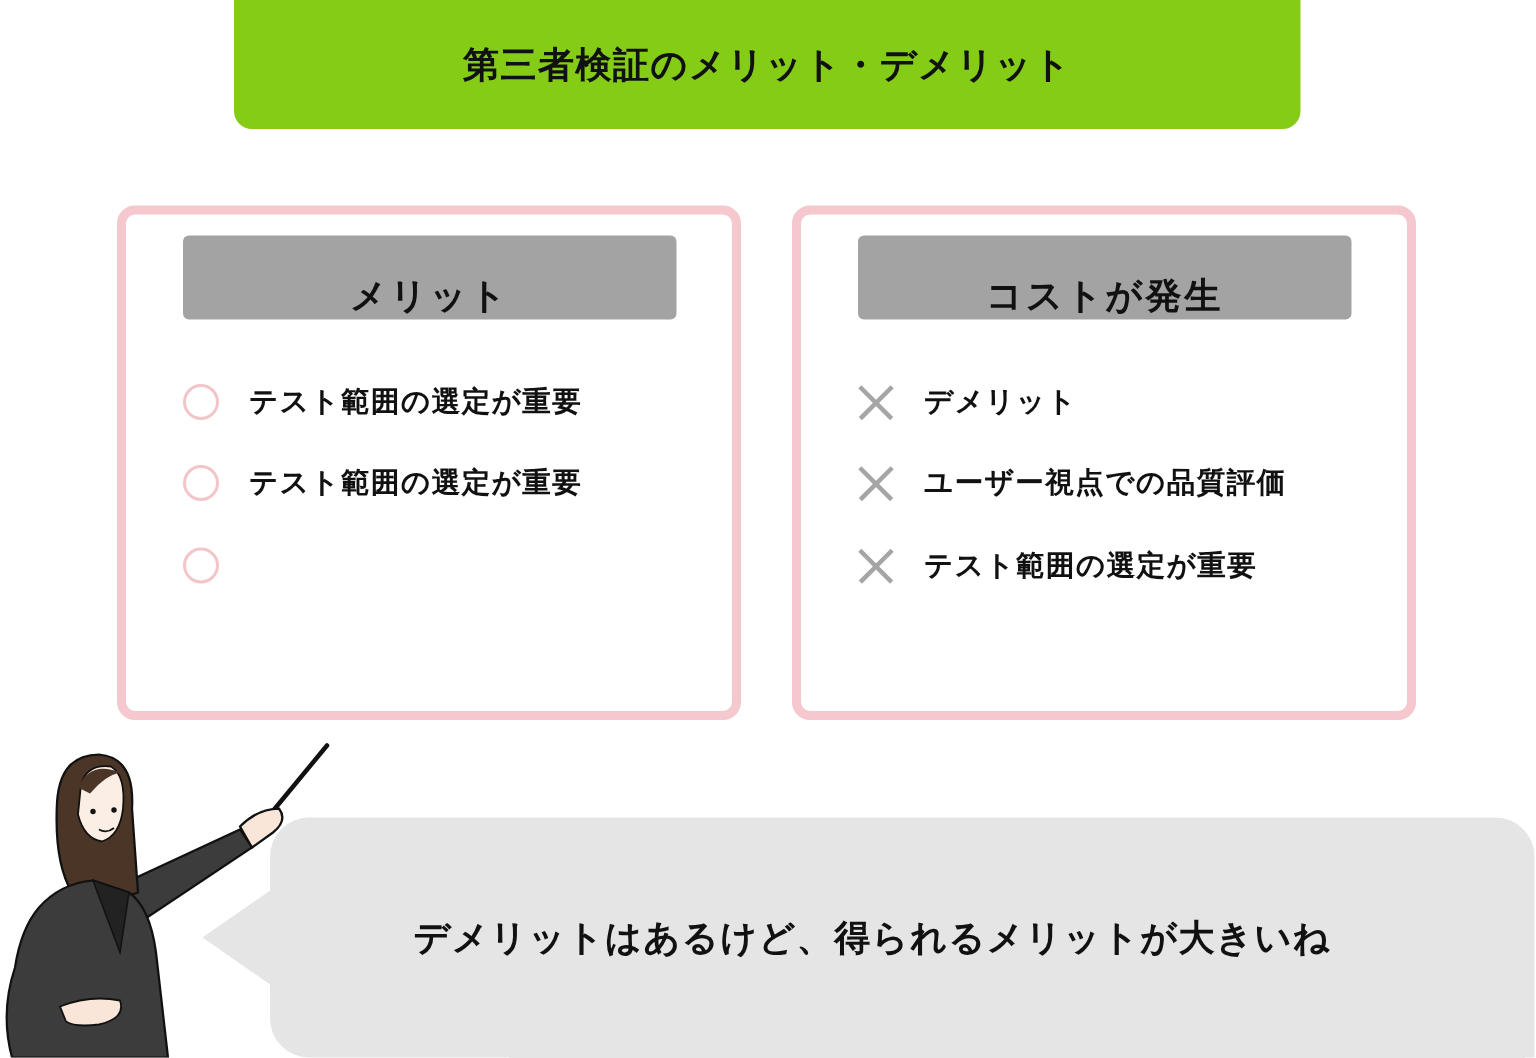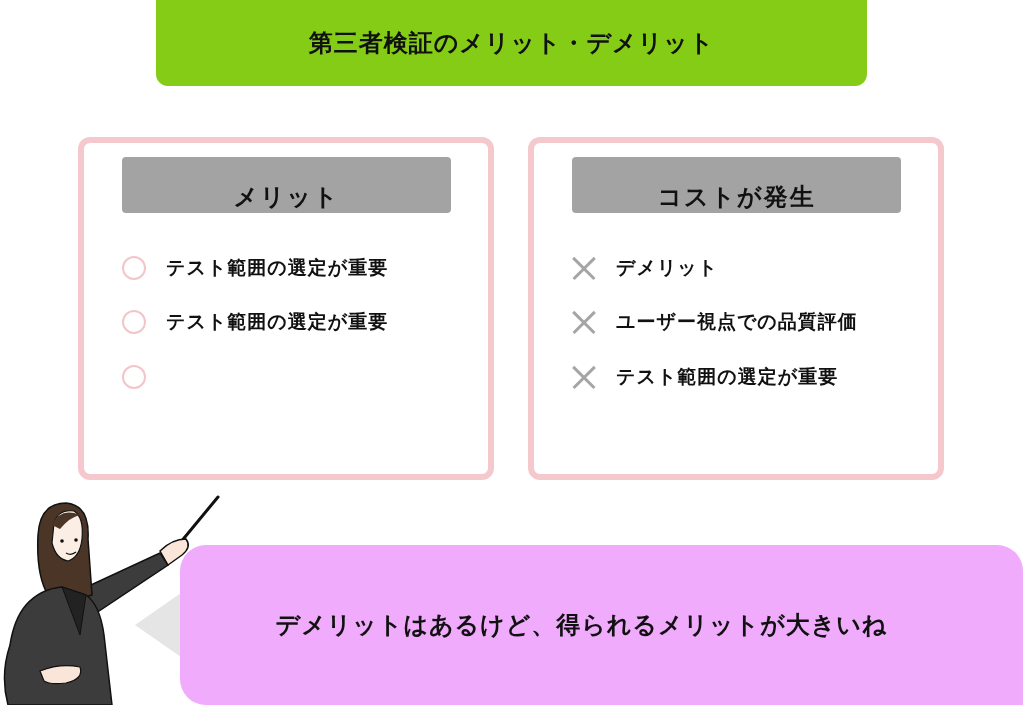--- a/index.html
+++ b/index.html
@@ -17,21 +17,21 @@
   .panel-head span { font-size:24px; font-weight:bold; letter-spacing:2px; color:#111; }
   .items { position:absolute; left:38px; top:111px; margin:0; padding:0; list-style:none; }
   .item { display:flex; align-items:center; height:27px; margin-bottom:27.5px; }
   .mark { width:24px; height:24px; margin-right:20px; flex:none; position:relative; }
   .mark-circle { box-sizing:border-box; border:2.5px solid #f2c6c9; border-radius:50%; width:24px; height:24px; }
   .mark-cross::before, .mark-cross::after { content:""; position:absolute; left:-3px; top:11px; width:30px;
          height:2.5px; background:#a5a5a5; }
   .mark-cross::before { transform:rotate(45deg); }
   .mark-cross::after { transform:rotate(-45deg); }
   .item-text { font-size:19px; font-weight:bold; letter-spacing:1px; color:#111; white-space:nowrap; }
-  .bubble { position:absolute; left:180px; top:545px; width:843px; height:160px; background:#f0abfc;
+  .bubble { position:absolute; left:180px; top:545px; width:843px; height:160px; background:#e5e5e5;
          border-radius:26px 26px 0 26px; display:flex; align-items:center; justify-content:center; }
   .bubble-tail { position:absolute; left:135px; top:593px; width:0; height:0;
          border-top:32px solid transparent; border-bottom:32px solid transparent; border-right:46px solid #e5e5e5; }
   .bubble-text { font-size:24px; font-weight:bold; letter-spacing:1px; color:#111; margin-left:-40px; }
   .presenter { position:absolute; left:0; top:495px; width:230px; height:210px; }
 </style>
 </head>
 <body>
 
 <div class="title-banner">

